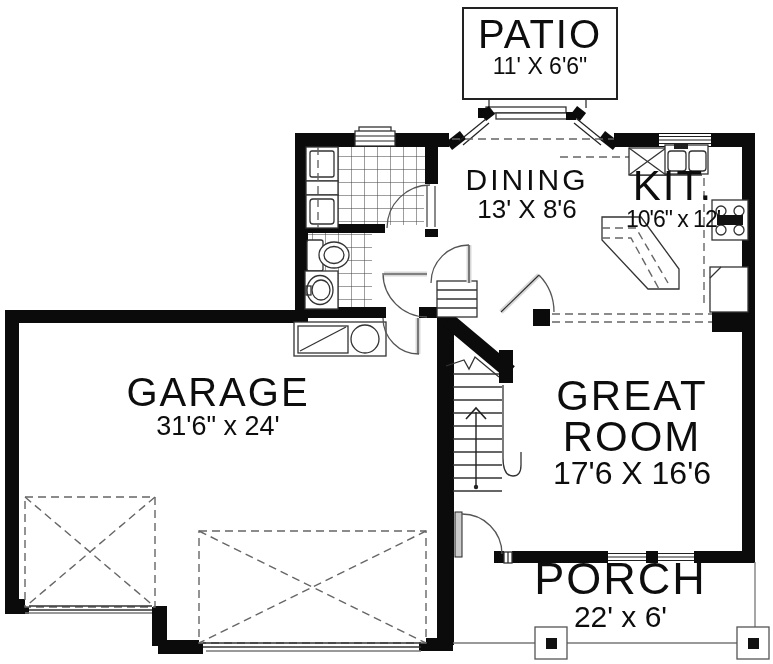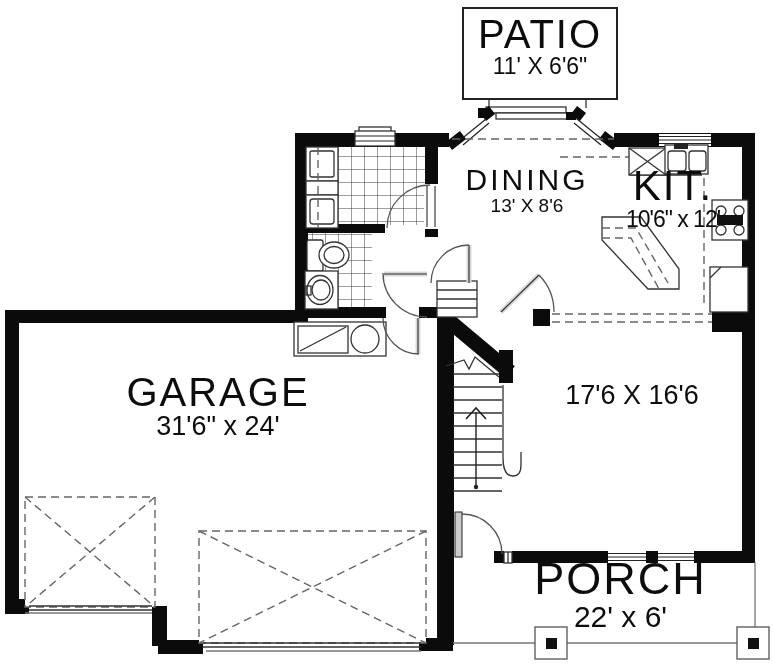--- a/index.html
+++ b/index.html
@@ -19,30 +19,30 @@
   .thin {stroke:#222;fill:none;stroke-width:1.2;}
   
   .room-label{position:absolute;text-align:center;color:#0d0d0d;line-height:1.02;}
   .room-name{letter-spacing:2px;white-space:pre-line;}
   .room-dims{letter-spacing:0;}
   .lbl-patio {left:463px;top:14px;width:154px;}
   .lbl-patio .room-name{font-size:40px;}
   .lbl-patio .room-dims{font-size:23px;}
   .lbl-dining{left:427px;top:165px;width:200px;}
   .lbl-dining .room-name{font-size:30px;letter-spacing:3px;}
-  .lbl-dining .room-dims{font-size:19px;}
+  .lbl-dining .room-dims{font-size:26px;}
   .lbl-kitchen{left:598px;top:165px;width:150px;}
   .lbl-kitchen .room-name{font-size:42px;}
   .lbl-kitchen .room-dims{font-size:23px;letter-spacing:-1px;}
   .lbl-garage{left:112px;top:372px;width:212px;}
   .lbl-garage .room-name{font-size:40px;}
   .lbl-garage .room-dims{font-size:27px;}
   .lbl-great{left:528px;top:376px;width:208px;}
   .lbl-great .room-name{font-size:42px;line-height:0.97;letter-spacing:2px;}
-  .lbl-great .room-dims{font-size:27px;margin-top:6px;}
+  .lbl-great .room-dims{font-size:32px;margin-top:0;}
   .lbl-porch{left:518px;top:556px;width:205px;}
   .lbl-porch .room-name{font-size:45px;}
   .lbl-porch .room-dims{font-size:30px;}
 </style>
 </head>
 <body>
 
 <div class="plan">
 
 <svg width="773" height="664" viewBox="0 0 773 664">
@@ -312,20 +312,21 @@
   <div class="room-name">KIT.</div>
   <div class="room-dims">10'6" x 12'</div>
 </div>
 
 <div class="room-label lbl-garage">
   <div class="room-name">GARAGE</div>
   <div class="room-dims">31'6" x 24'</div>
 </div>
 
 <div class="room-label lbl-great">
+  <div class="room-name">GREAT ROOM</div>
   <div class="room-dims">17'6 X 16'6</div>
 </div>
 
 <div class="room-label lbl-porch">
   <div class="room-name">PORCH</div>
   <div class="room-dims">22' x 6'</div>
 </div>
 
 </div>
 

